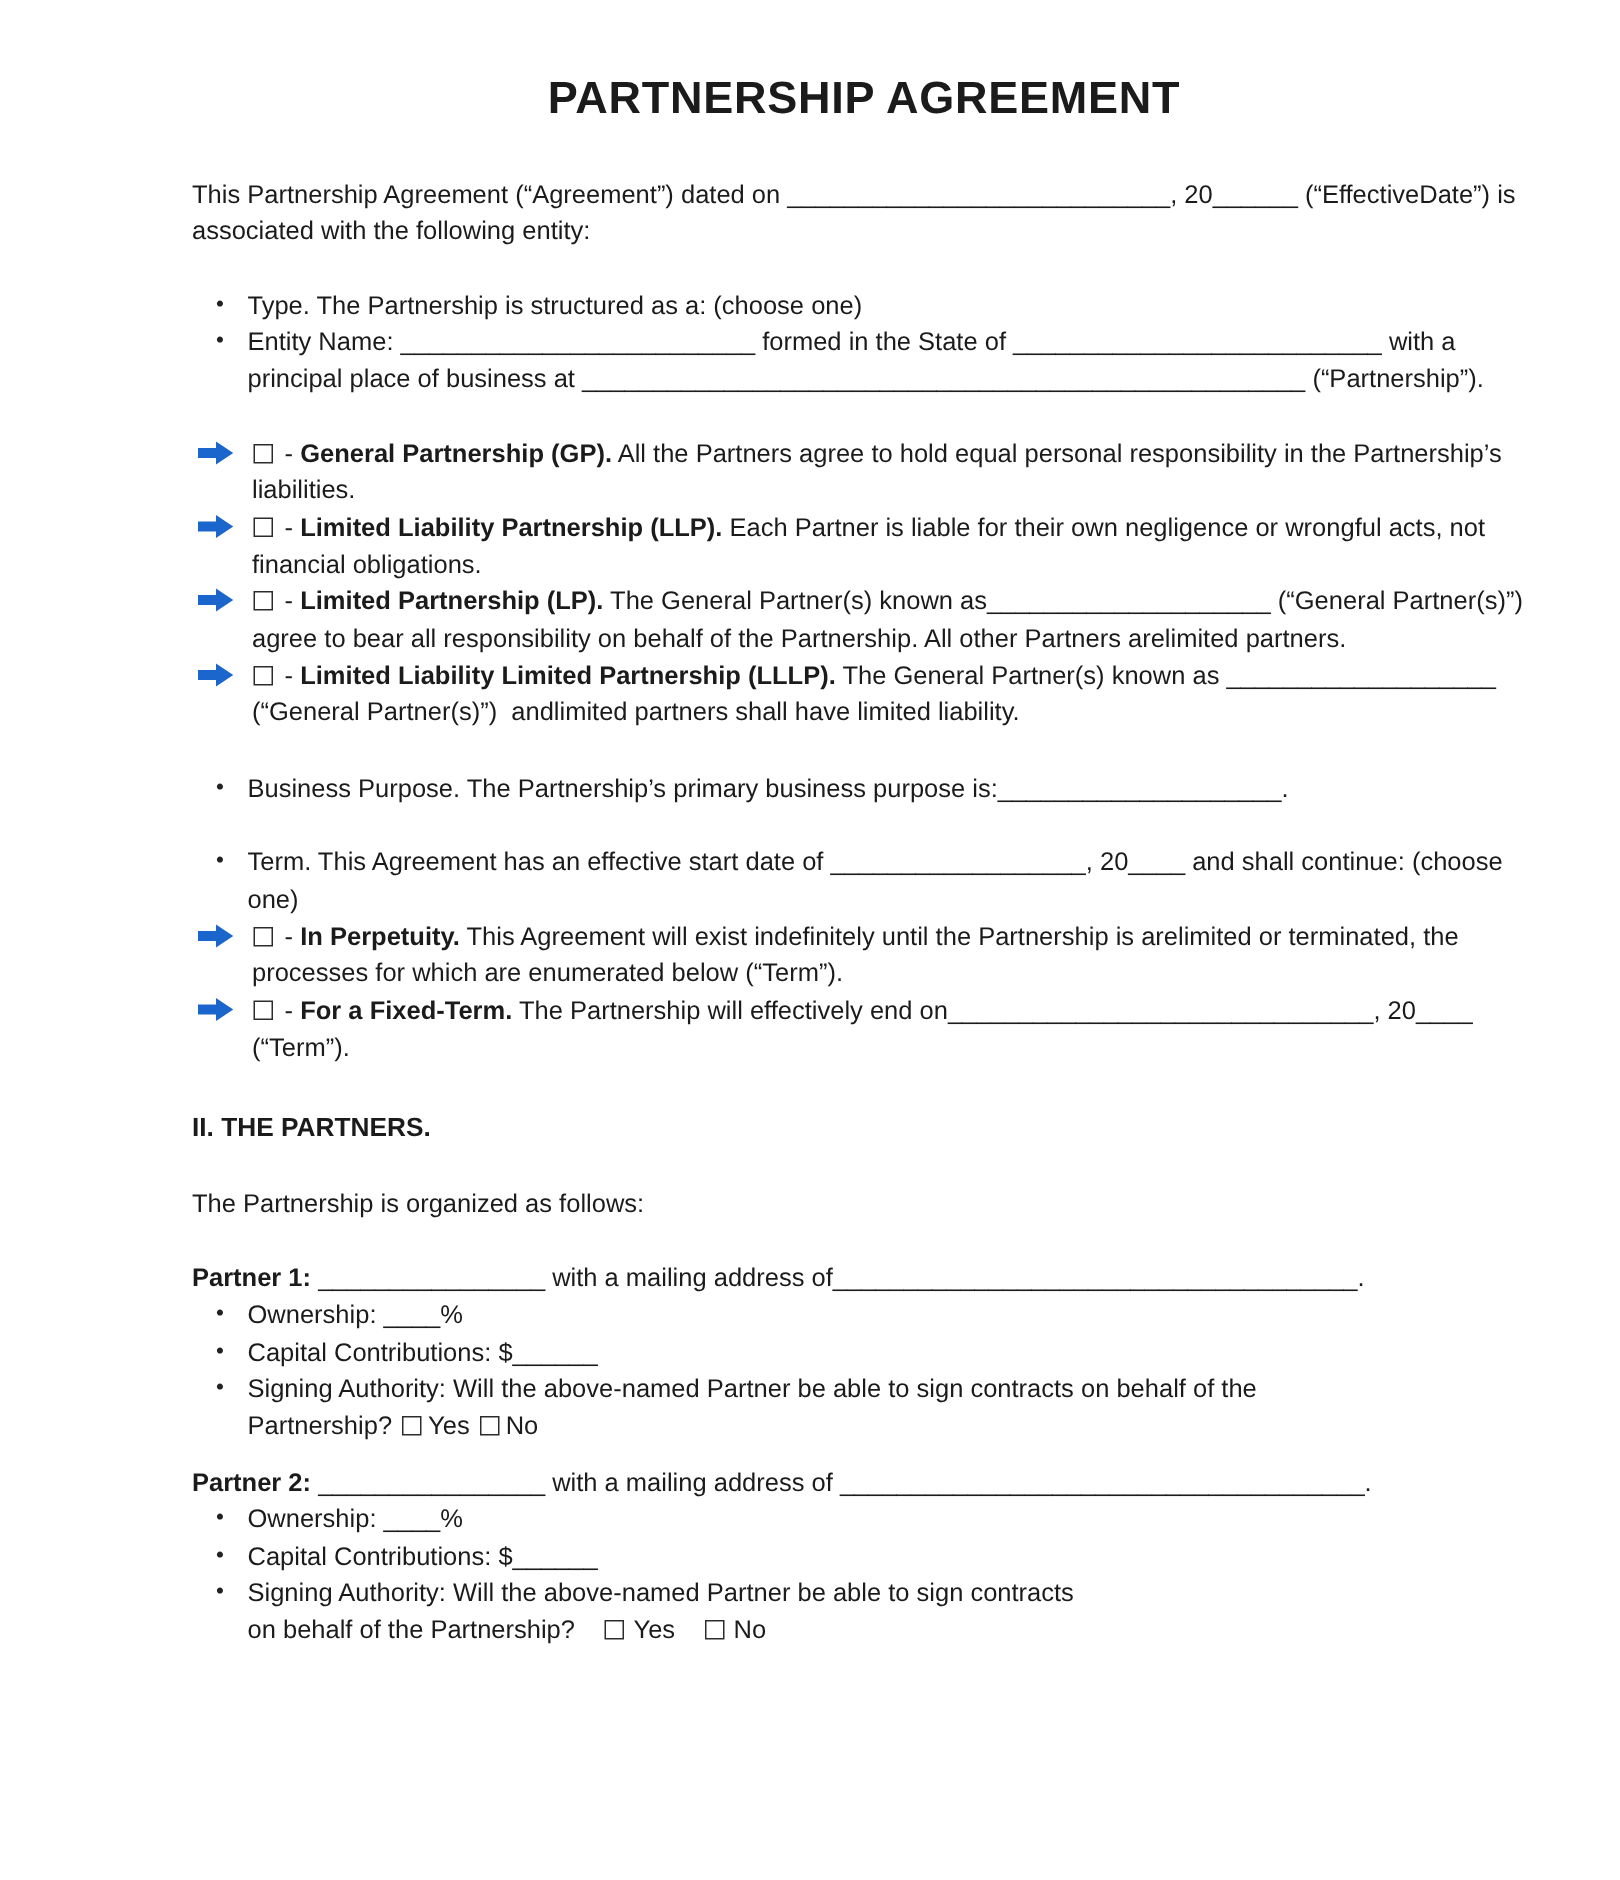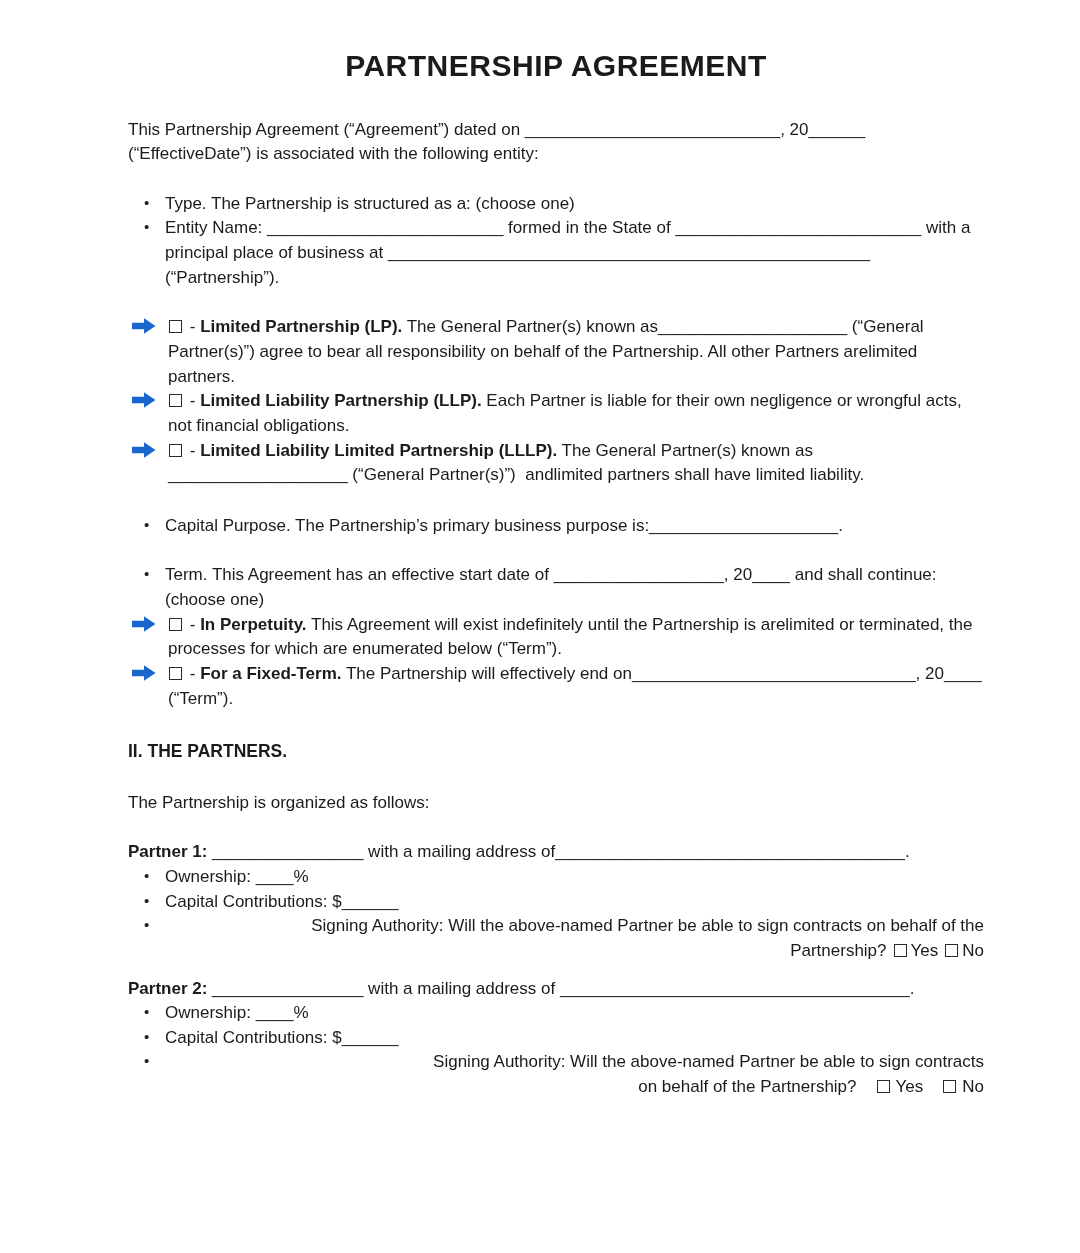--- a/index.html
+++ b/index.html
@@ -5,21 +5,21 @@
   :root { --arrow: #1a66cc; --ink: #1b1b1b; }
   * { margin:0; padding:0; box-sizing:border-box; }
   html,body { background:#ffffff; }
   body {
     width:1080px; height:1253px;
     font-family:"Liberation Sans","DejaVu Sans",sans-serif;
     color:var(--ink);
     font-size:17px; line-height:1.45;
     overflow:hidden;
   }
-  .page { width:1080px; height:1253px; padding:44px 96px 0 128px; }
+  .page { width:1080px; height:1253px; padding:44px 56px 0 128px; }
 
   h1.doc-title {
     text-align:center; font-size:30px; letter-spacing:.5px;
     margin:0 0 30px 0; font-weight:bold;
   }
   h2.sec-heading { font-size:17.5px; font-weight:bold; margin:0 0 26px 0; }
 
   p.para { margin:0 0 25px 0; }
 
   .bullet { position:relative; padding-left:37px; }
@@ -39,21 +39,21 @@
   .cbx {
     display:inline-block; width:13px; height:13px;
     border:1.6px solid #2c2c2c; background:#fff;
     vertical-align:-1px; margin:0 3px 0 1px;
     cursor:pointer;
   }
   .cbx.yn { margin-left:7px; margin-right:4px; }
   .cbx.yn.wide { margin-left:20px; margin-right:6px; }
 
   b { font-weight:bold; }
-  .block { display:block;text-align:right; }
+  .block { display:block; }
 
   .partner { margin-top:13px; }
   .partner .pline { margin:0; }
 </style>
 </head>
 <body>
 
 <div class="page">
 
   <h1 class="doc-title">PARTNERSHIP AGREEMENT</h1>
@@ -64,20 +64,43 @@
   <div class="bullet">
     <span class="dot"></span>
     <span>Type. The Partnership is structured as a: (choose one)</span>
   </div>
 
   <div class="bullet gap-after">
     <span class="dot"></span>
     <span>Entity Name: _________________________ formed in the State of __________________________ with a principal place of business at ___________________________________________________ (“Partnership”).</span>
   </div>
 
+  <div class="opt">
+    <span class="arrow">
+        <svg width="24" height="16" viewBox="0 0 24 16">
+          <path d="M0 4.7 H12 V0.3 L23.5 8 L12 15.7 V11.3 H0 Z" fill="#1a66cc"></path>
+        </svg>
+      </span>
+    <span class="cbx"></span>
+    <span>-</span>
+    <b>General Partnership (GP).</b>
+    <span>All the Partners agree to hold equal personal responsibility in the Partnership’s liabilities.</span>
+  </div>
+
+  <div class="opt">
+    <span class="arrow">
+        <svg width="24" height="16" viewBox="0 0 24 16">
+          <path d="M0 4.7 H12 V0.3 L23.5 8 L12 15.7 V11.3 H0 Z" fill="#1a66cc"></path>
+        </svg>
+      </span>
+    <span class="cbx"></span>
+    <span>-</span>
+    <b>Limited Liability Partnership (LLP).</b>
+    <span>Each Partner is liable for their own negligence or wrongful acts, not financial obligations.</span>
+  </div>
 
   <div class="opt">
     <span class="arrow">
         <svg width="24" height="16" viewBox="0 0 24 16">
           <path d="M0 4.7 H12 V0.3 L23.5 8 L12 15.7 V11.3 H0 Z" fill="#1a66cc"></path>
         </svg>
       </span>
     <span class="cbx"></span>
     <span>-</span>
     <b>Limited Partnership (LP).</b>
@@ -85,39 +108,27 @@
   </div>
 
   <div class="opt">
     <span class="arrow">
         <svg width="24" height="16" viewBox="0 0 24 16">
           <path d="M0 4.7 H12 V0.3 L23.5 8 L12 15.7 V11.3 H0 Z" fill="#1a66cc"></path>
         </svg>
       </span>
     <span class="cbx"></span>
     <span>-</span>
-    <b>Limited Liability Partnership (LLP).</b>
-    <span>Each Partner is liable for their own negligence or wrongful acts, not financial obligations.</span>
-  </div>
-
-  <div class="opt">
-    <span class="arrow">
-        <svg width="24" height="16" viewBox="0 0 24 16">
-          <path d="M0 4.7 H12 V0.3 L23.5 8 L12 15.7 V11.3 H0 Z" fill="#1a66cc"></path>
-        </svg>
-      </span>
-    <span class="cbx"></span>
-    <span>-</span>
     <b>Limited Liability Limited Partnership (LLLP).</b>
     <span>The General Partner(s) known as ___________________ (“General Partner(s)”)&nbsp; andlimited partners shall have limited liability.</span>
   </div>
 
   <div class="bullet gap-before gap-after">
     <span class="dot"></span>
-    <span>Capital Purpose. The Partnership’s primary business purpose is:____________________.</span>
+    <span>Business Purpose. The Partnership’s primary business purpose is:____________________.</span>
   </div>
 
   <div class="bullet">
     <span class="dot"></span>
     <span>Term. This Agreement has an effective start date of __________________, 20____ and shall continue: (choose one)</span>
   </div>
 
   <div class="opt">
     <span class="arrow">
         <svg width="24" height="16" viewBox="0 0 24 16">

